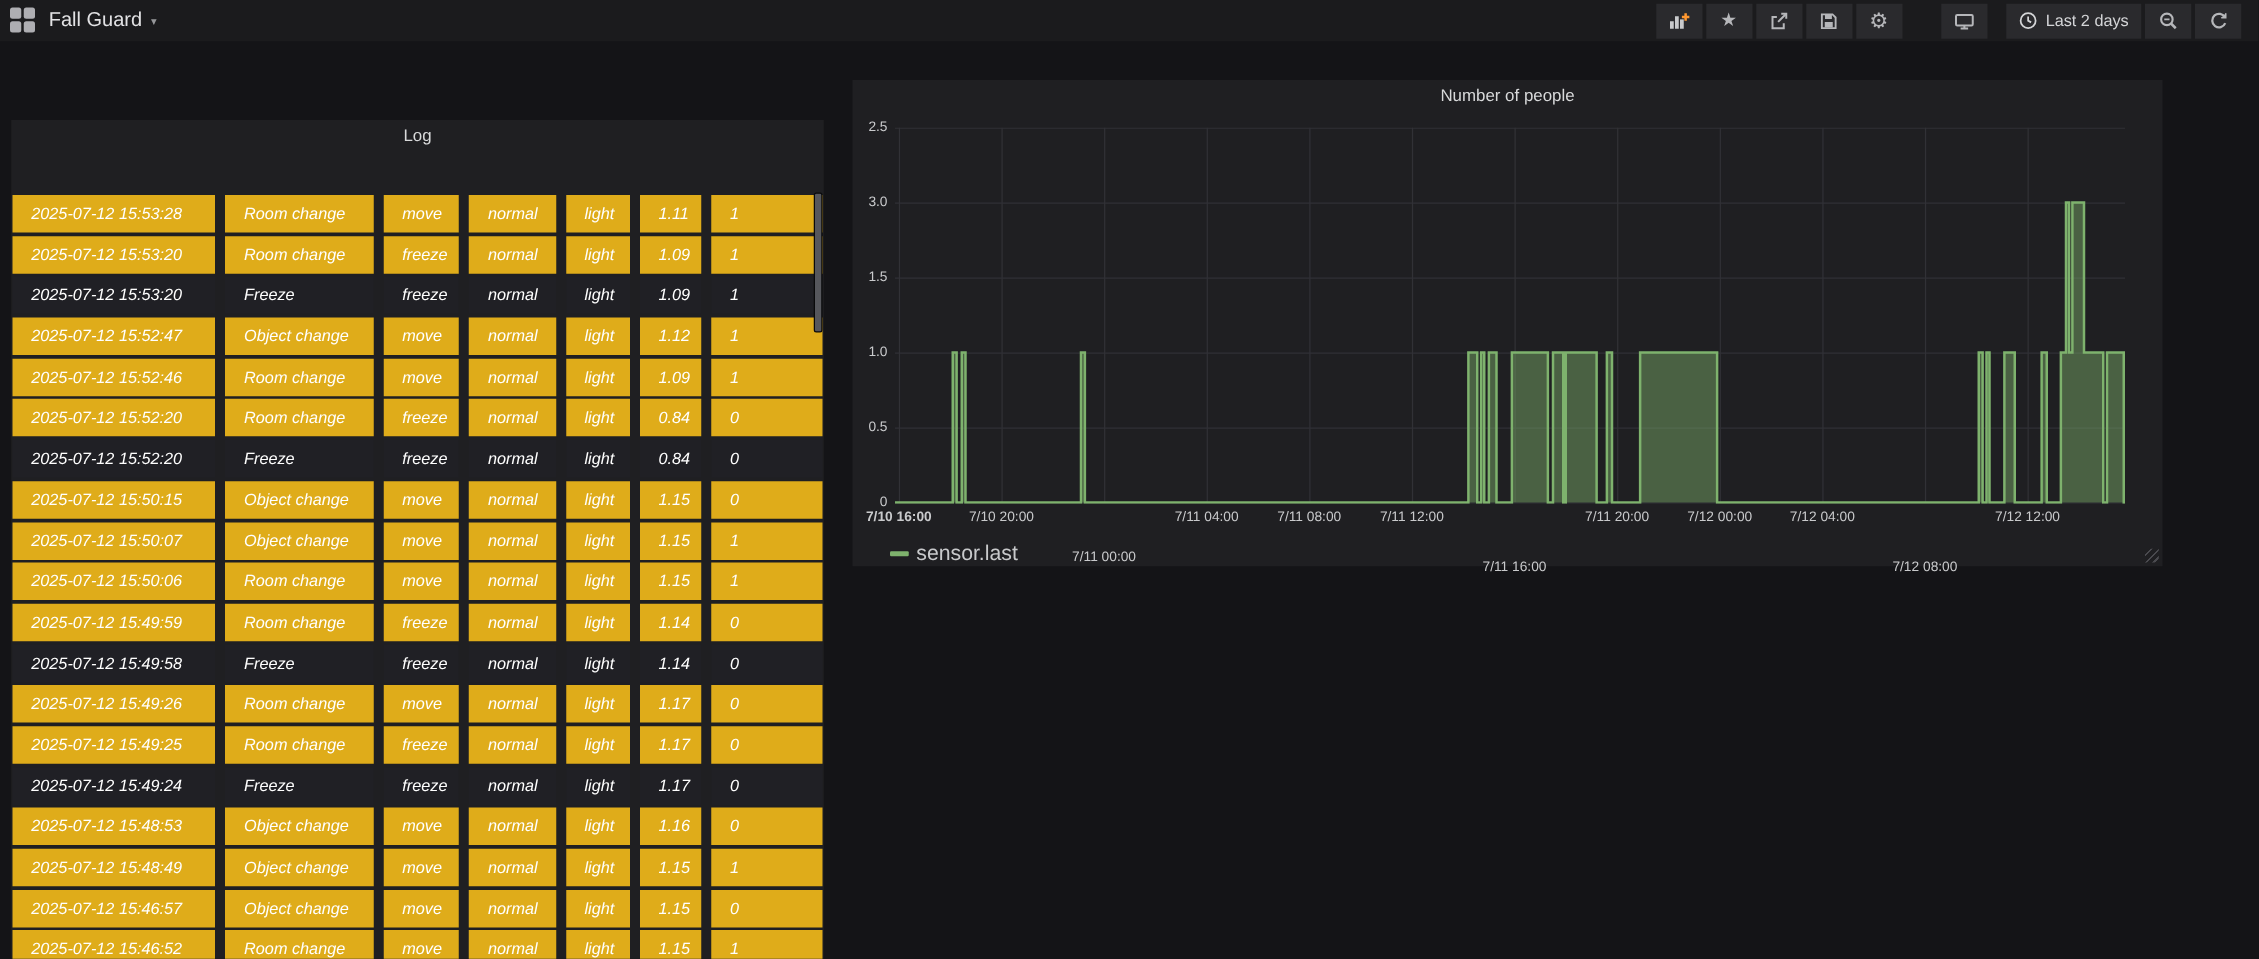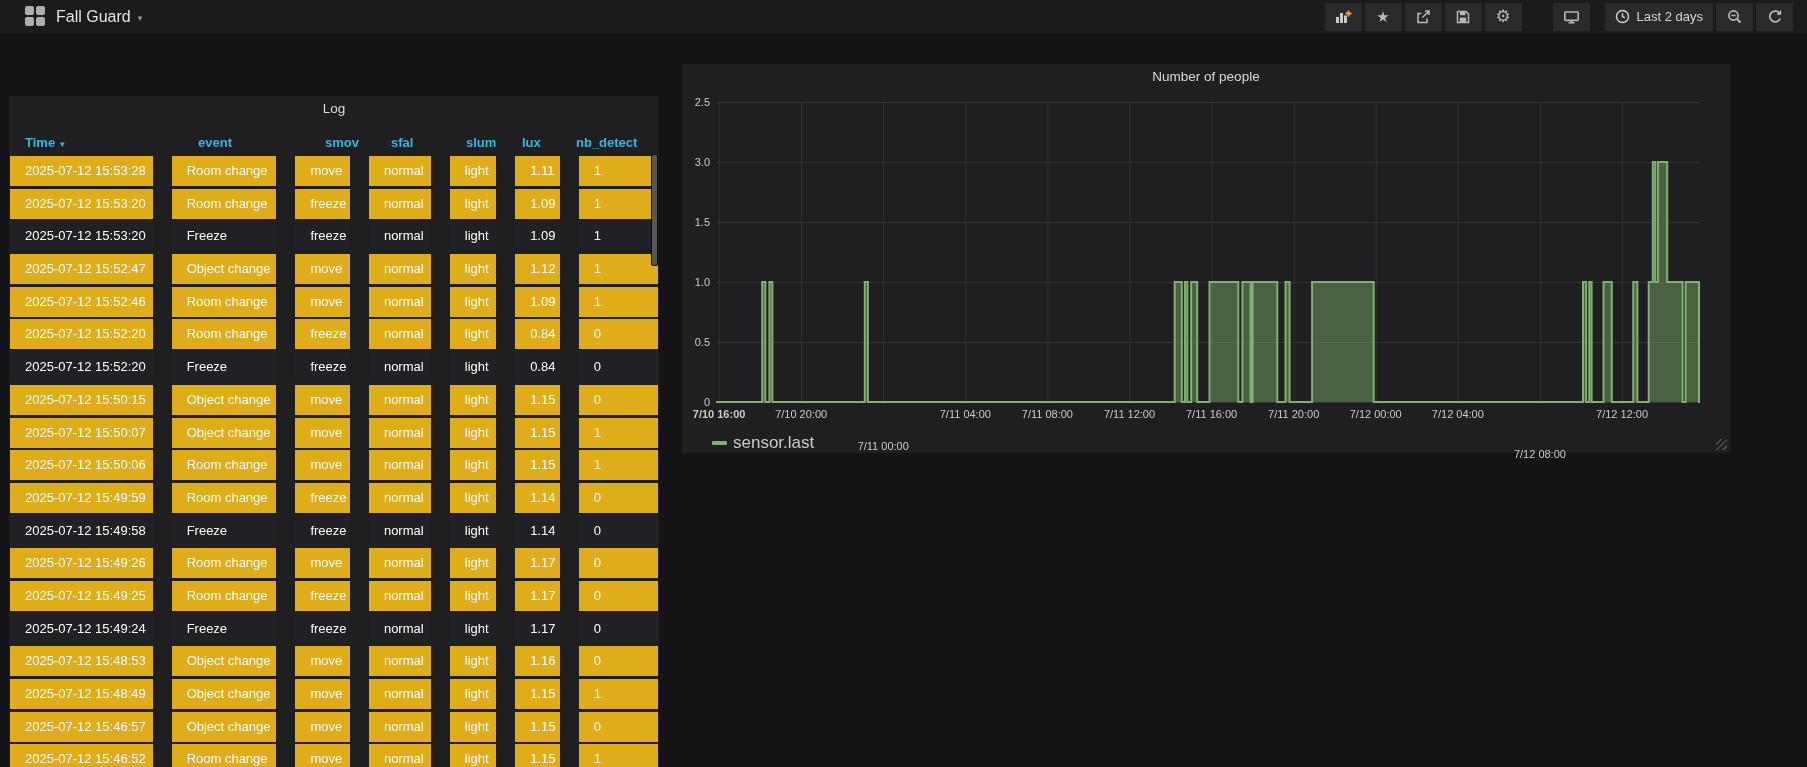--- a/index.html
+++ b/index.html
@@ -6,21 +6,21 @@
     --page:#141417; --navbar:#1b1b1d; --btn:#2a2a2d; --btn-gap:#131315;
     --panel:#1f1f22; --gap:#121214; --yellow:#dfac1a; --darkrow:#202025;
     --blue:#33b5e5; --text:#d8d9da; --grid:#313136; --axis:#c9cacc; --green:#7eb26d;
   }
   *{margin:0;padding:0;box-sizing:border-box;}
   html,body{width:1807px;height:767px;overflow:hidden;}
   body{background:var(--page);font-family:"Liberation Sans","DejaVu Sans",sans-serif;position:relative;color:var(--text);}
 
   
   .navbar{position:absolute;left:0;top:0;width:1807px;height:33px;background:var(--navbar);display:flex;align-items:center;}
-  .nav-left{display:flex;align-items:center;gap:10px;padding-left:25px;}
+  .nav-left{display:flex;align-items:center;gap:10px;padding-left:8px;}
   .logo-grid{width:21px;height:21px;display:grid;grid-template-columns:9px 9px;grid-template-rows:9px 9px;gap:2px;cursor:pointer;}
   .logo-grid span{background:#aeaeb2;border-radius:2px;}
   .dash-title{font-size:16px;color:#e2e2e4;font-weight:400;cursor:pointer;display:flex;align-items:center;gap:7px;}
   .caret{font-size:9px;color:#96979a;position:relative;top:1px;}
   .nav-right{margin-left:auto;display:flex;align-items:center;padding-right:14px;height:100%;}
   .nav-btn{height:28px;min-width:37px;padding:0 10px;background:var(--btn);display:flex;align-items:center;justify-content:center;margin-left:3px;cursor:pointer;color:#b6b7ba;}
   .nav-btn svg{display:block;}
   .nav-btn .glyph{font-size:15px;line-height:1;color:#b6b7ba;}
   .spacer-lg{width:28px;}
   .spacer-md{width:12px;}
@@ -29,21 +29,21 @@
   
   .panel{position:absolute;background:var(--panel);}
   .panel-title{position:absolute;left:0;top:5px;width:100%;text-align:center;font-size:13.5px;font-weight:500;color:var(--text);cursor:pointer;}
 
   
   .log-panel{left:9px;top:80px;width:650px;height:703px;margin-top:16px;}
   .log-header{position:absolute;left:1px;top:36px;display:flex;gap:3px;width:648px;}
   .th{font-size:13px;font-weight:700;color:var(--blue);padding-left:15px;height:22px;line-height:22px;cursor:pointer;white-space:nowrap;}
   .sort-caret{font-size:9px;margin-left:5px;}
   .log-rows{position:absolute;left:1px;top:60px;width:648px;background:transparent;}
-  .row{display:flex;gap:19px;height:30px;margin-bottom:2.7px;}
+  .row{display:flex;gap:8px;height:30px;margin-bottom:2.7px;font-style:italic;}
   .cell{font-size:13px;font-weight:500;color:#ffffff;line-height:30px;padding-left:15px;background:var(--darkrow);white-space:nowrap;overflow:hidden;}
   .row.hl .cell{background:var(--yellow);}
   .c0{width:170px;} .c1{width:124px;} .c2{width:63px;} .c3{width:72px;} .c4{width:53px;} .c5{width:51px;} .c6{width:93px;}
   .pagination{position:absolute;left:0;top:686px;width:650px;display:flex;justify-content:center;font-size:13px;}
   .page-item{padding:0 10px;color:#cfd0d2;cursor:pointer;}
   .page-item.active{color:var(--blue);font-weight:700;}
   .v-scrollbar{position:absolute;left:642px;top:58px;width:7px;height:112px;background:#56575c;border:1px solid #0a0a0b;border-radius:2px;cursor:pointer;}
 
   
   .chart-panel{left:682px;top:64px;width:1048px;height:389px;}
@@ -141,29 +141,20 @@
             <path d="M13.2 9.5A5.4 5.4 0 1 1 13 5"></path>
             <path d="M13.6 1.6v3.6h-3.6" fill="#b6b7ba" stroke-width="1.2"></path>
           </svg>
         </span>
     </div>
   </div>
 </div>
 
 <div class="panel log-panel">
   <div class="panel-title">Log</div>
-  <div class="log-header" id="log-header">
-      <div class="th c0">Time<span class="sort-caret">▾</span></div>
-      <div class="th c1">event</div>
-      <div class="th c2">smov</div>
-      <div class="th c3">sfal</div>
-      <div class="th c4">slum</div>
-      <div class="th c5">lux</div>
-      <div class="th c6">nb_detect</div>
-    </div>
   <div class="log-rows" id="log-rows">
       <div class="row hl">
         <div class="cell c0">2025-07-12 15:53:28</div>
         <div class="cell c1">Room change</div>
         <div class="cell c2">move</div>
         <div class="cell c3">normal</div>
         <div class="cell c4">light</div>
         <div class="cell c5">1.11</div>
         <div class="cell c6">1</div>
       </div>
@@ -376,21 +367,21 @@
       <div class="ylabel" style="top: 212px;">1.0</div>
       <div class="ylabel" style="top: 152px;">1.5</div>
       <div class="ylabel" style="top: 92px;">3.0</div>
       <div class="ylabel" style="top: 32px;">2.5</div>
       <div class="xlabel" style="left: 37.0782px; font-weight: bold;">7/10 16:00</div>
       <div class="xlabel" style="left: 119.164px;">7/10 20:00</div>
       <div class="xlabel" style="left: 201.249px; margin-top: 32px;">7/11 00:00</div>
       <div class="xlabel" style="left: 283.335px;">7/11 04:00</div>
       <div class="xlabel" style="left: 365.42px;">7/11 08:00</div>
       <div class="xlabel" style="left: 447.506px;">7/11 12:00</div>
-      <div class="xlabel" style="left: 529.591px;">7/11 16:00</div>
+      <div class="xlabel" style="left: 529.591px; margin-top: 40px;">7/11 16:00</div>
       <div class="xlabel" style="left: 611.677px;">7/11 20:00</div>
       <div class="xlabel" style="left: 693.762px;">7/12 00:00</div>
       <div class="xlabel" style="left: 775.848px;">7/12 04:00</div>
       <div class="xlabel" style="left: 857.933px; margin-top: 40px;">7/12 08:00</div>
       <div class="xlabel" style="left: 940.019px;">7/12 12:00</div>
     </div>
   <div class="legend">
     <span class="legend-swatch"></span>
     <span class="legend-label">sensor.last</span>
   </div>

